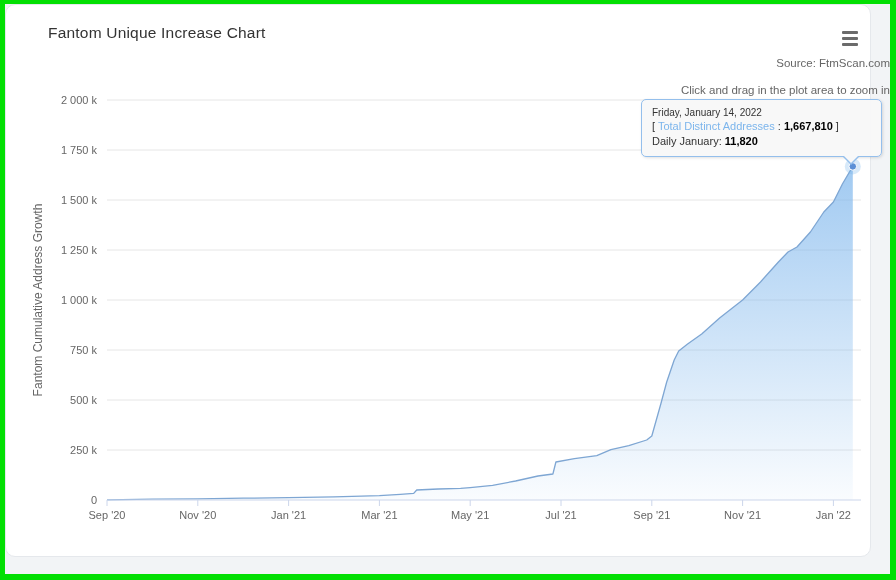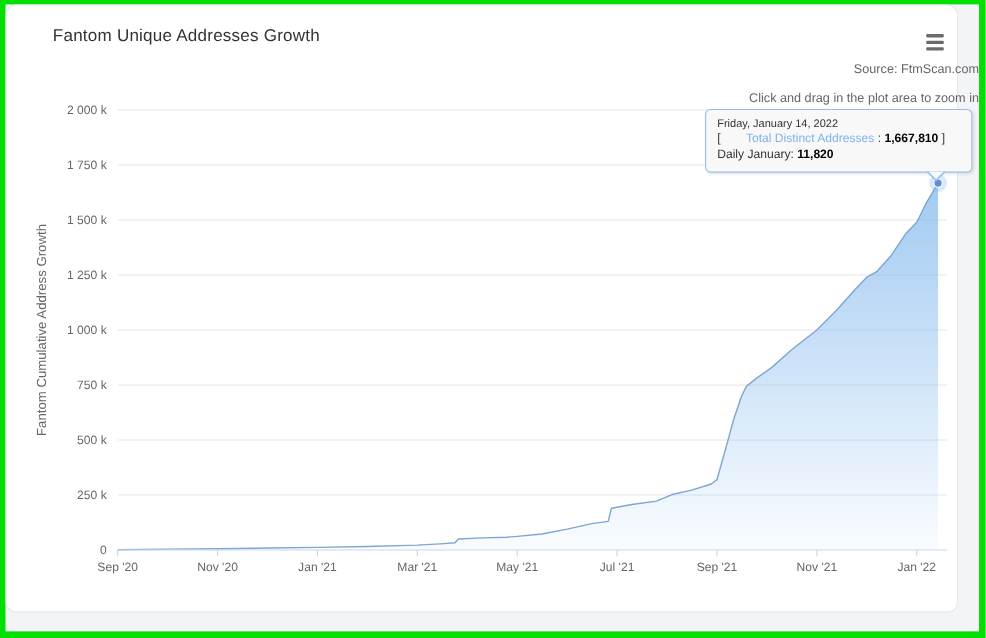--- a/index.html
+++ b/index.html
@@ -49,38 +49,38 @@
     border-radius:5px;
     padding:6px 24px 7px 10px;
     font-size:11px;color:#333333;
     line-height:15px;
     white-space:nowrap;
     box-shadow:1px 1px 3px rgba(0,0,0,.12);
     z-index:5;
     min-width:205px;
   }
   .tooltip .tt-date{font-size:10px;color:#333;line-height:13px;}
-  .tooltip .tt-series{color:#7cb5ec;margin-left:20px;}
+  .tooltip .tt-series{color:#7cb5ec;}
   .tooltip b{color:#000;margin-top:42px;}
   .tooltip::before{
     content:"";position:absolute;bottom:-9px;left:200px;
     border:9px solid transparent;border-bottom:0;border-top-color:#94bfec;
   }
   .tooltip::after{
     content:"";position:absolute;bottom:-7px;left:202px;
     border:7px solid transparent;border-bottom:0;border-top-color:#f8f8f8;
   }
 </style>
 </head>
 <body>
 
 <div class="page"></div>
 <div class="card"></div>
 
-<div class="chart-title">Fantom Unique Addresses Growth</div>
+<div class="chart-title">Fantom Unique Increase Chart</div>
 
 <div class="menu-icon" title="Chart context menu">
   <span></span>
   <span></span>
   <span></span>
 </div>
 
 <div class="subtitle line1">Source: FtmScan.com</div>
 <div class="subtitle line2">Click and drag in the plot area to zoom in</div>
 

